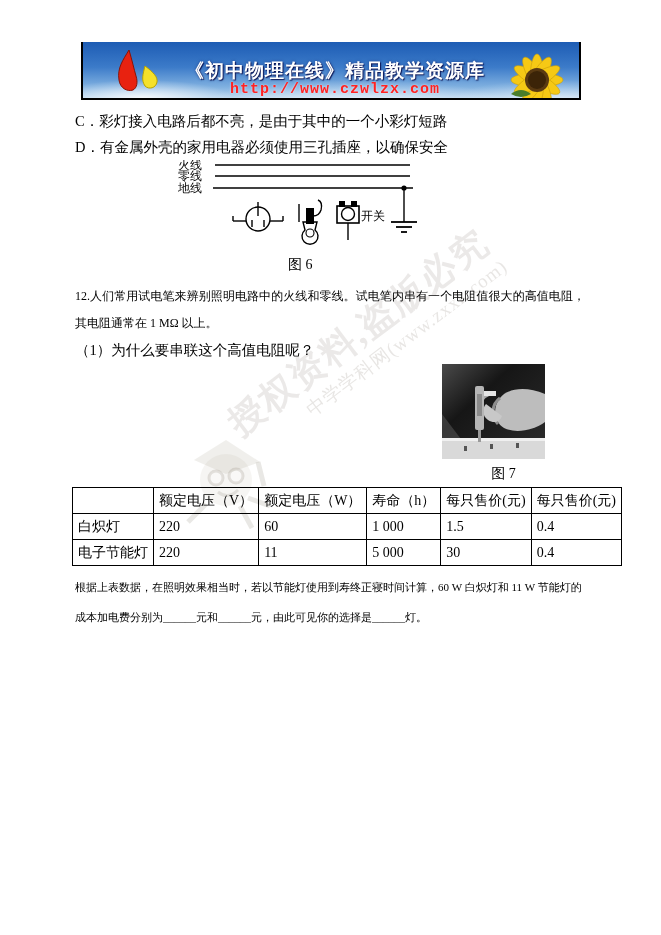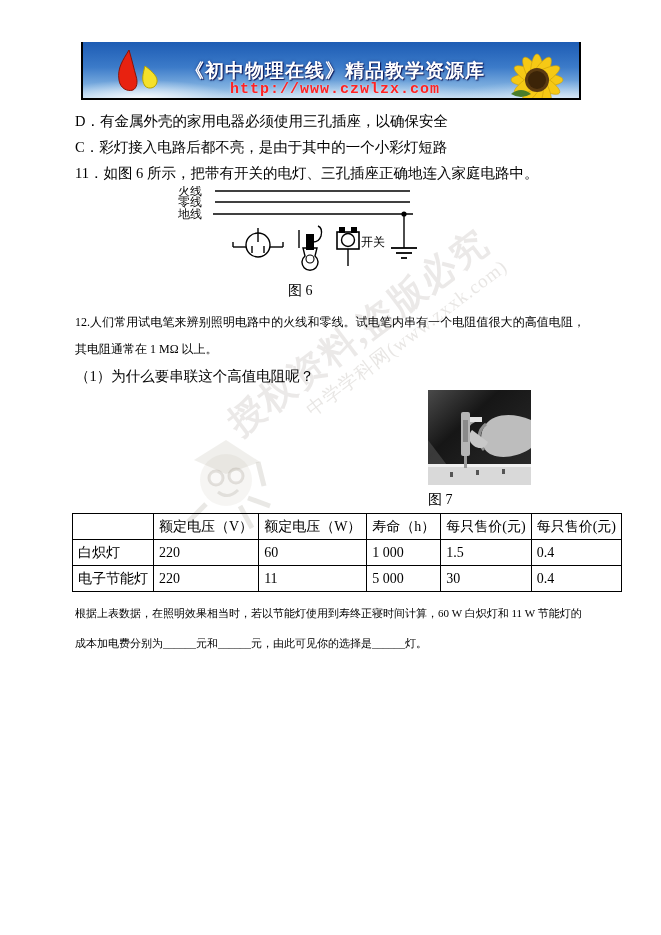--- a/index.html
+++ b/index.html
@@ -50,21 +50,21 @@
   .opt-line { font-size:14.5px; line-height:26px; }
   .q11-line { font-size:14.5px; line-height:26px; }
   .para12 { font-size:12px; line-height:27px; margin-top:20px; text-align:justify; }
   .sub-q { font-size:14.5px; line-height:27px; }
   .para13 { font-size:14.5px; line-height:29px; margin-top:6px; text-align:justify; }
   .closing { font-size:11px; line-height:30px; margin-top:6px; }
   
   .fig6-wrap { position:relative; height:103px; }
   .fig6-svg { position:absolute; left:0; top:0; }
   
-  .fig7-block { width:123px; margin:0 34px 0 auto; }
+  .fig7-block { width:123px; margin:0 20px 0 auto; text-align:center; }
   .fig7-caption, .fig6-caption { font-size:14px; }
   .fig6-caption { position:absolute; left:213px; top:84px;margin-top:12px; }
   
   table.datatable {
     border-collapse:collapse;
     margin-top:4px;
     margin-left:-3px;
     table-layout:fixed;
   }
   table.datatable td {
@@ -132,23 +132,22 @@
           </g>
           <circle r="12" fill="#5a3a12"></circle>
           <circle r="9" fill="#3c2408"></circle>
         </g>
         <path d="M20 52 Q30 44 40 52 Q30 58 20 52Z" fill="#4a7d2a"></path>
       </svg>
     </div>
   </div>
 
   <div style="margin-top:8px;">
+    <div class="opt-line">C．彩灯接入电路后都不亮，是由于其中的一个小彩灯短路</div>
     <div class="opt-line">D．有金属外壳的家用电器必须使用三孔插座，以确保安全</div>
-    <div class="opt-line">C．彩灯接入电路后都不亮，是由于其中的一个小彩灯短路</div>
-    <div class="q11-line">11．如图 6 所示，把带有开关的电灯、三孔插座正确地连入家庭电路中。</div>
   </div>
 
   <div class="fig6-wrap">
     <svg class="fig6-svg" width="510" height="103" viewBox="0 0 510 103">
       <g font-size="12" font-family="Liberation Serif, serif" fill="#000">
         <text x="103" y="9" text-anchor="start">火线</text>
         <text x="103" y="20" text-anchor="start">零线</text>
         <text x="103" y="32" text-anchor="start">地线</text>
       </g>
       <g stroke="#000" stroke-width="1.6">

